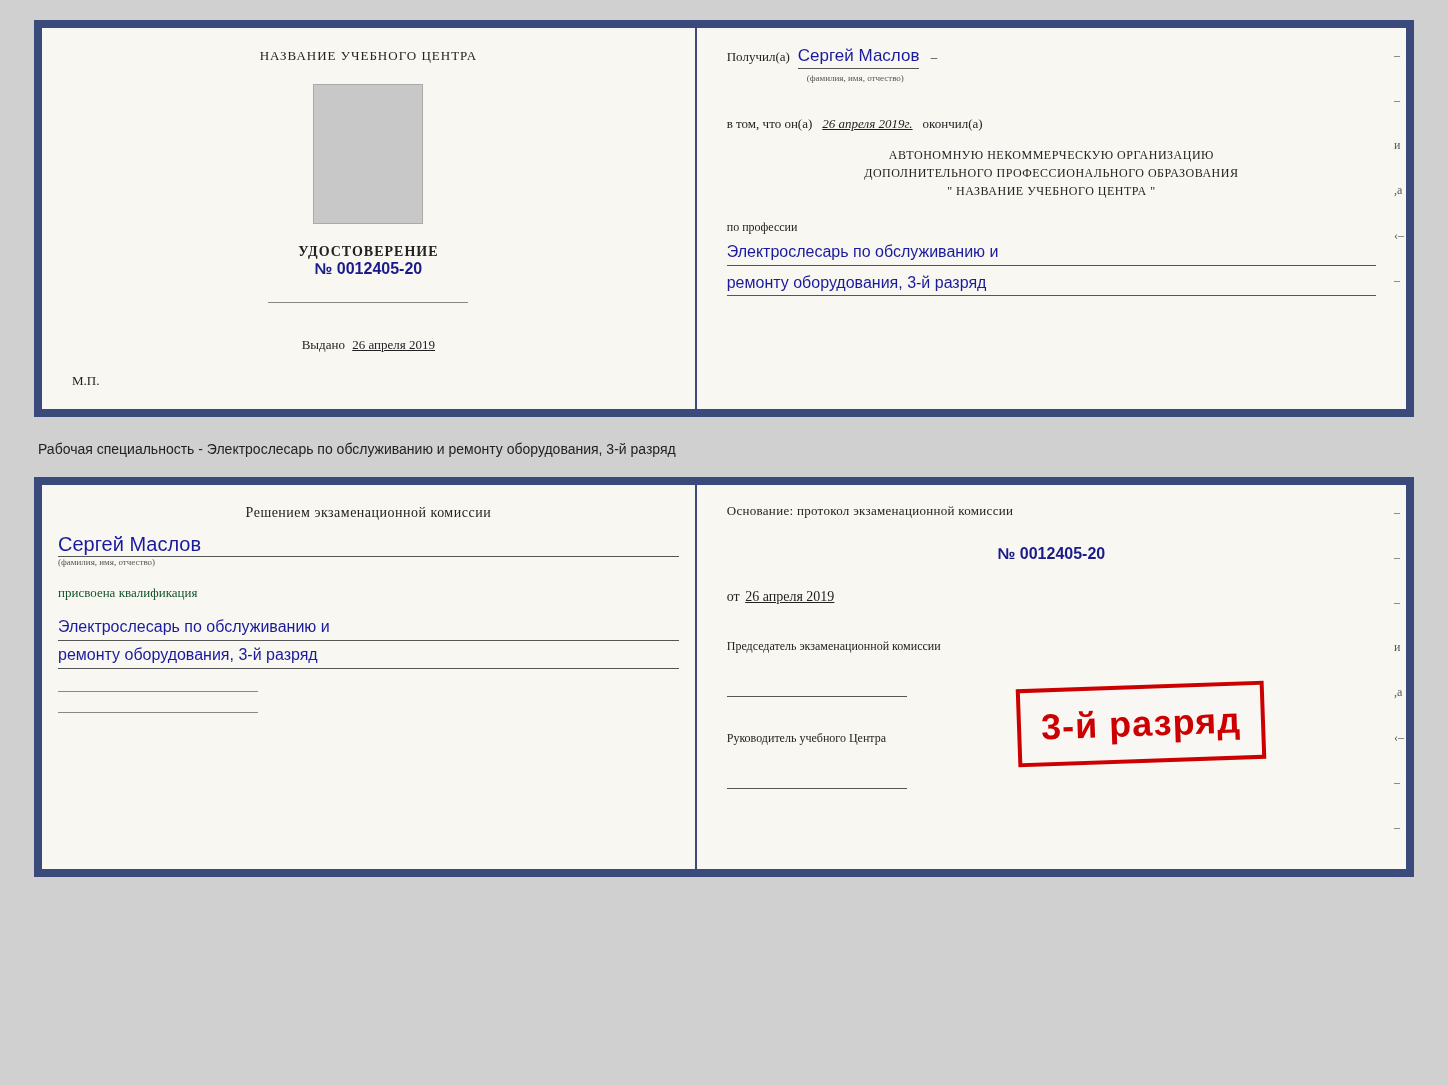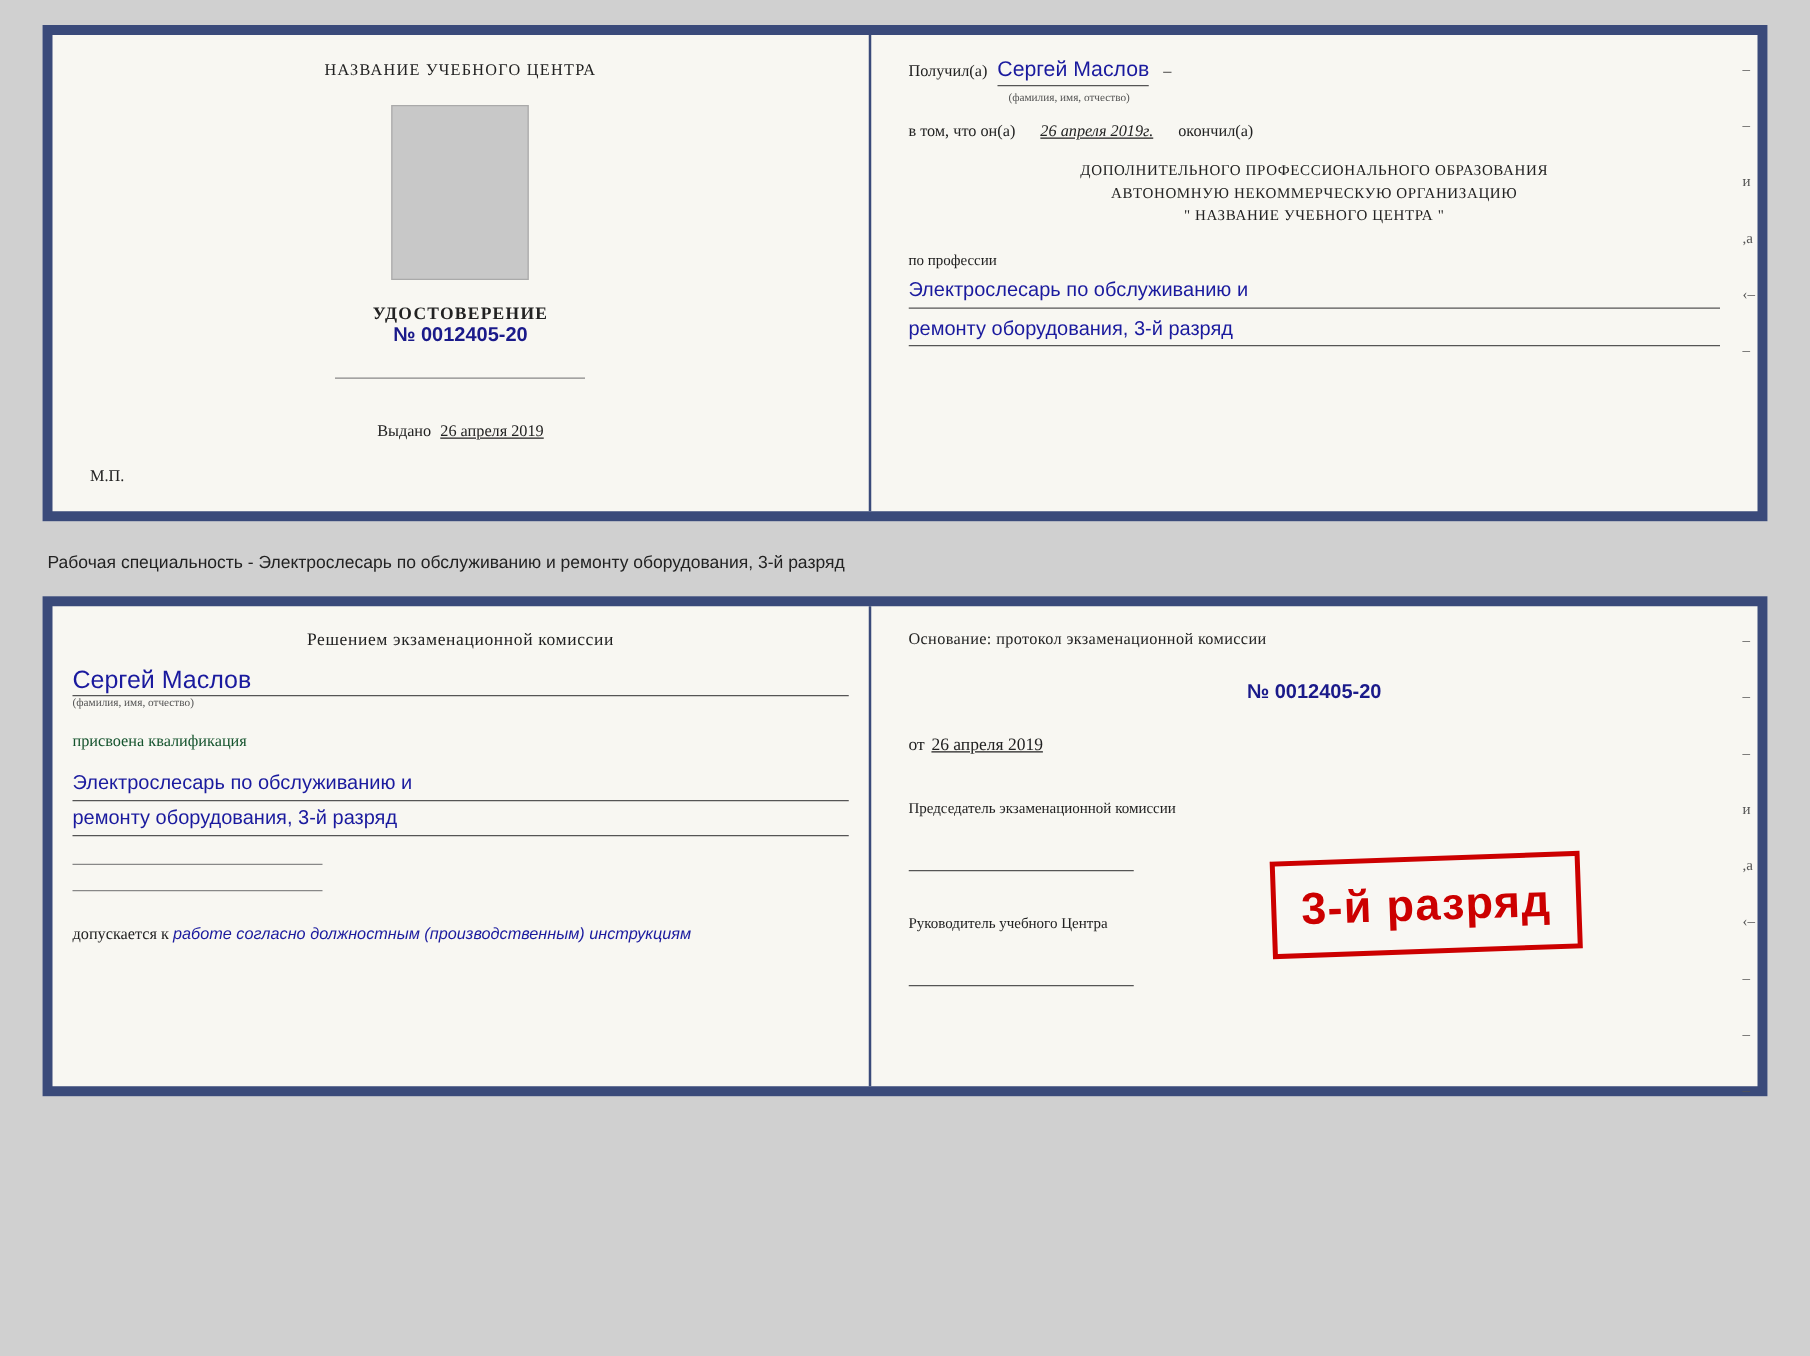--- a/index.html
+++ b/index.html
@@ -108,21 +108,22 @@
       font-size: 17px;
       border-bottom: 1px solid #555;
       padding-bottom: 2px;
     }
 
     .vtom-line {
       font-size: 13px;
       color: #222;
       display: flex;
       align-items: baseline;
-      gap: 20px;
+      gap: 10px;
+      margin-top: 19px;
     }
 
     .org-block {
       font-size: 12px;
       color: #222;
       text-align: center;
       letter-spacing: 0.5px;
       line-height: 1.5;
     }
 
@@ -334,22 +335,22 @@
       </div>
       <div style="font-size:9px;color:#555;margin-left:80px;margin-top:-10px;">(фамилия, имя, отчество)</div>
 
       <div class="vtom-line">
         <span>в том, что он(а)</span>
         <span style="text-decoration:underline;font-style:italic;">26 апреля 2019г.</span>
         <span>окончил(а)</span>
       </div>
 
       <div class="org-block">
+        <div>АВТОНОМНУЮ НЕКОММЕРЧЕСКУЮ ОРГАНИЗАЦИЮ</div>
         <div>ДОПОЛНИТЕЛЬНОГО ПРОФЕССИОНАЛЬНОГО ОБРАЗОВАНИЯ</div>
-        <div>АВТОНОМНУЮ НЕКОММЕРЧЕСКУЮ ОРГАНИЗАЦИЮ</div>
         <div>"   НАЗВАНИЕ УЧЕБНОГО ЦЕНТРА   "</div>
       </div>
 
       <div class="po-professii">
         <span>по профессии</span>
         <span class="profession-handwritten qual-line">Электрослесарь по обслуживанию и</span>
         <span class="profession-handwritten qual-line">ремонту оборудования, 3-й разряд</span>
       </div>
 
       <div class="right-side-dashes">
@@ -380,24 +381,20 @@
       <div class="prisvoena">присвоена квалификация</div>
 
       <div class="qualification-handwritten">
         <span class="qual-line">Электрослесарь по обслуживанию и</span>
         <span class="qual-line">ремонту оборудования, 3-й разряд</span>
       </div>
 
       <hr class="divider-h" style="width:200px;margin-top:10px;">
       <hr class="divider-h" style="width:200px;">
 
-      <div class="dopuskaetsya">
-        <span>допускается к</span>
-        <span class="dopusk-handwritten">работе согласно должностным (производственным) инструкциям</span>
-      </div>
     </div>
 
     <div class="cert-bottom-right">
       <div class="osnov-line">Основание: протокол экзаменационной комиссии</div>
       <div class="prot-num">№  0012405-20</div>
       <div class="ot-date">
         <span>от</span>
         <span style="text-decoration:underline;margin-left:2px;">26 апреля 2019</span>
       </div>
 

